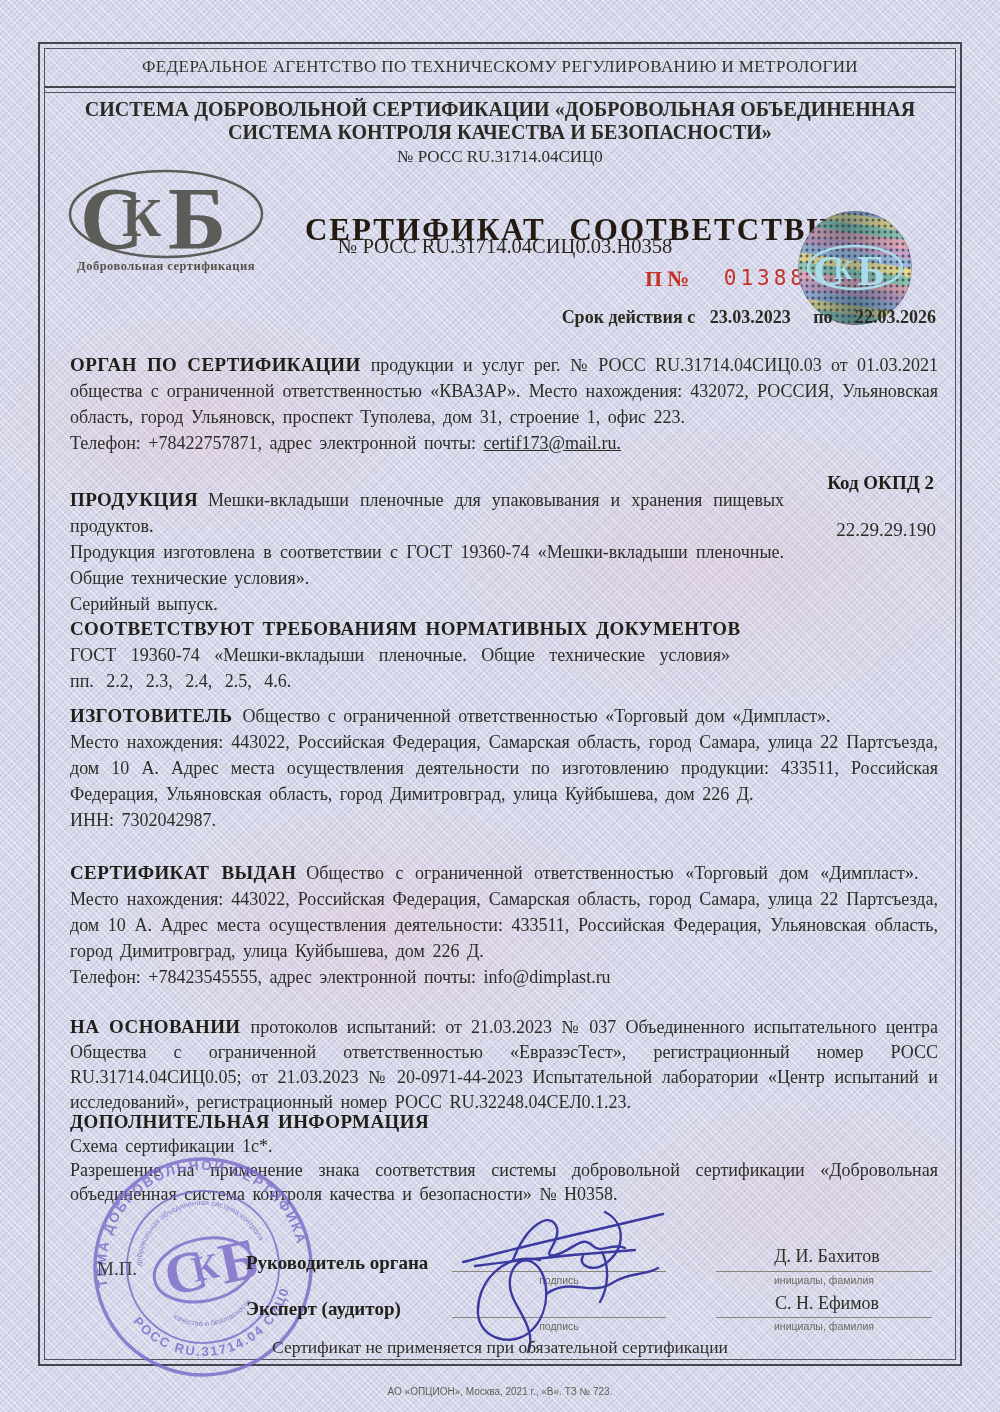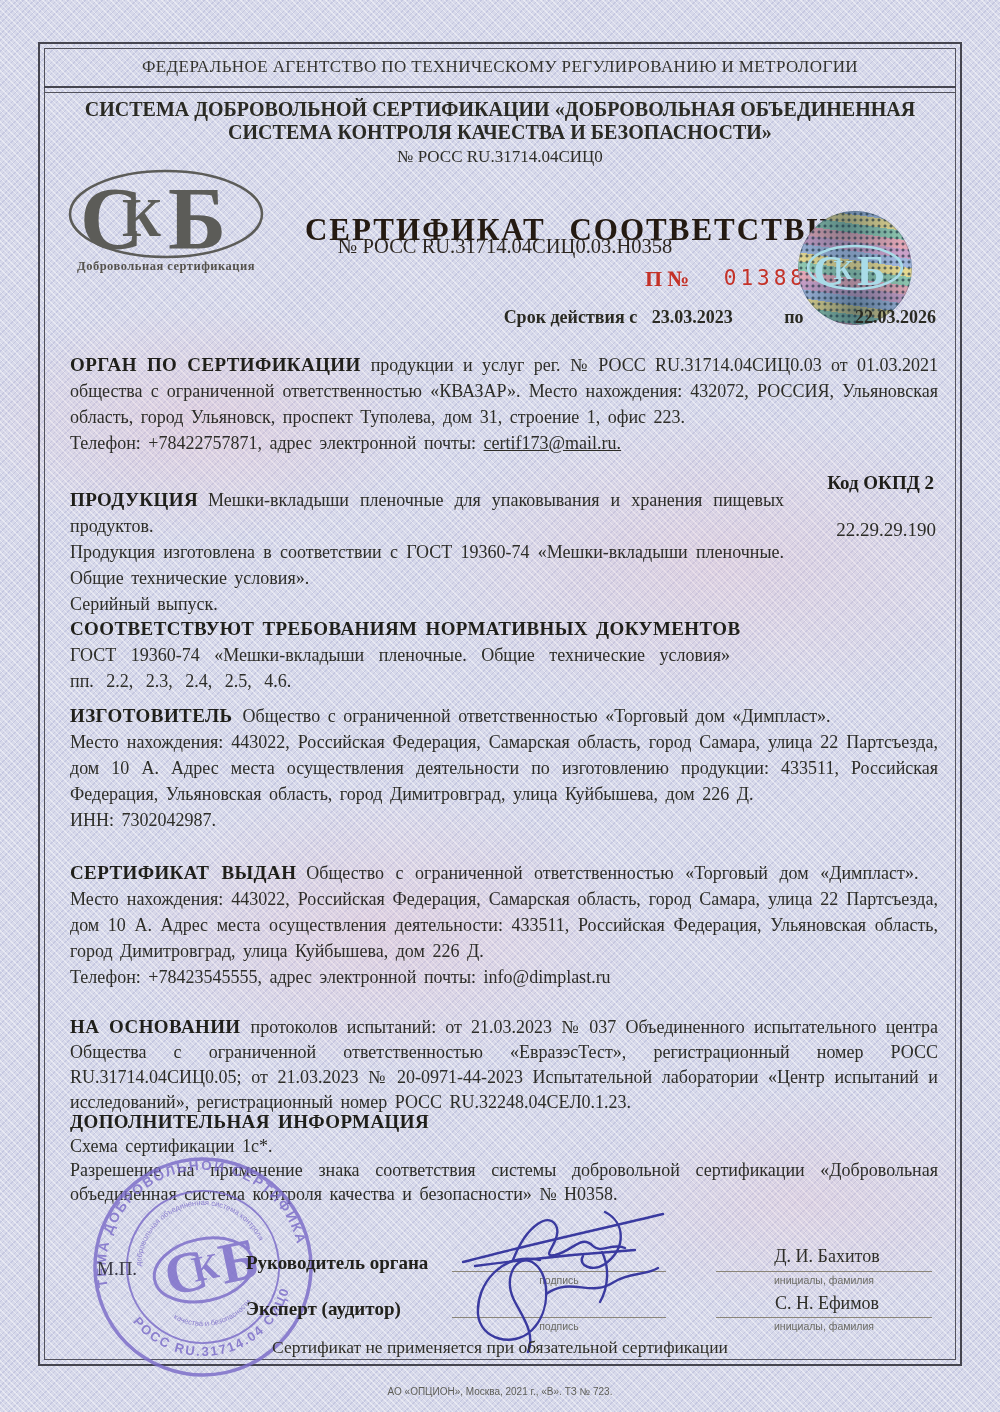--- a/index.html
+++ b/index.html
@@ -22,21 +22,21 @@
   .hrule{position:absolute;left:44px;right:44px;top:86px;height:4px;border-top:2px solid #45454f;border-bottom:1px solid #52525c;}
   .agency{top:57px;left:70px;right:70px;font-size:17px;letter-spacing:.4px;color:#33332e;}
   .sys{left:60px;right:60px;font-weight:bold;font-size:20px;color:#2a2a24;}
   .sysnum{left:60px;right:60px;font-size:17px;}
   .title{top:171px;left:250px;right:88px;font-size:31px;font-weight:bold;letter-spacing:2px;word-spacing:14px;color:#241a12;text-align:center;margin-top:41px;}
   .certnum{top:235px;left:180px;width:650px;text-align:center;font-size:20.5px;color:#2c2620;}
   .pnum{top:266px;left:645px;display:flex;gap:34px;color:#c43127;font-size:22px;font-weight:bold;}
   .pnum .digits{font-family:"DejaVu Sans Mono",monospace;font-weight:normal;letter-spacing:4px;font-size:21px;}
   .validity{top:307px;right:64px;font-size:18px;font-weight:bold;color:#2a2a22;}
   .validity span{margin-left:10px;}
-  .validity .gap{margin-left:47px;}
+  .validity .gap{margin-left:18px;}
   .sec{left:70px;right:62px;font-size:18px;line-height:26px;word-spacing:3px;}
   .sec p{margin:0;}
   .j{text-align:justify;}
   .lead{font-size:19px;letter-spacing:.4px;margin-right:10px;color:#1f1f1a;}
   .u{text-decoration:underline;}
   .okpd-label{top:472px;right:66px;font-weight:bold;font-size:19px;color:#1f1f1a;}
   .okpd-code{top:519px;right:64px;font-size:19px;}
   .logo-caption{top:259px;left:66px;width:200px;text-align:center;font-size:12.5px;letter-spacing:.5px;color:#55524c;font-weight:bold;}
   .holo{
     top:211px;left:798px;width:114px;height:114px;border-radius:50%;overflow:hidden;

